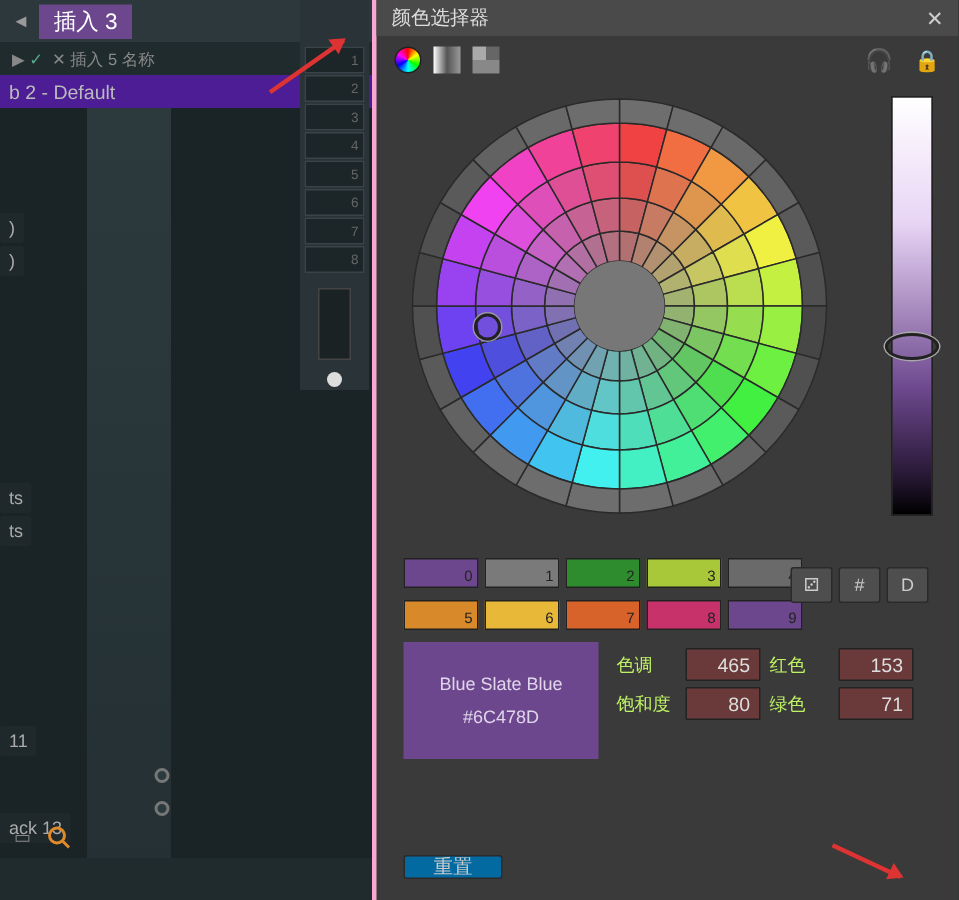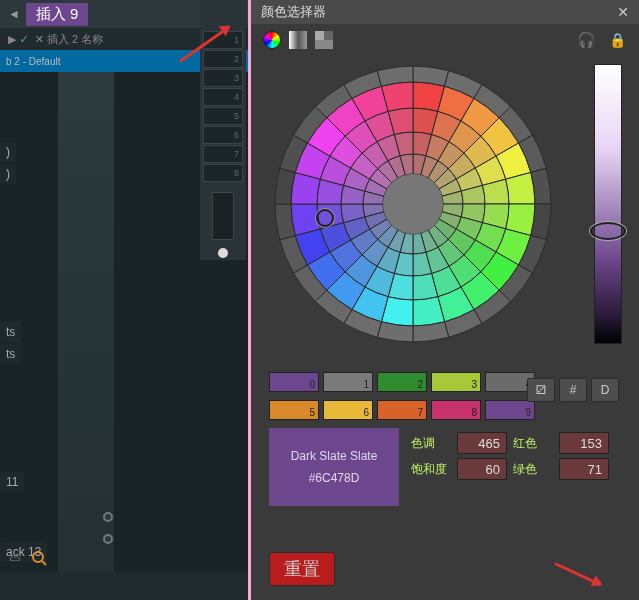--- a/index.html
+++ b/index.html
@@ -4,21 +4,21 @@
 <style>
 *{box-sizing:border-box;margin:0;padding:0;font-family:"Microsoft YaHei",Arial,sans-serif;user-select:none}
 body{width:639px;height:600px;background:#2a3a3d;overflow:hidden;position:relative;color:#ccc;font-size:12px}
 .left-panel{position:absolute;left:0;top:0;width:248px;height:600px;background:#202b2e}
 .tab-header{height:28px;background:#2d383c;display:flex;align-items:center;padding:0 8px}
 .tab-name{background:#6c478d;color:#fff;padding:2px 10px;font-size:15px;font-weight:400}
 .tab-arrow{color:#999;margin-right:6px}
 .sub-header{height:22px;display:flex;align-items:center;padding:0 8px;font-size:11px;color:#888}
 .sub-header .chk{color:#5a8;margin:0 3px}
 .sub-header .x{color:#888;margin:0 3px}
-.preset-row{height:22px;padding:0 6px;display:flex;align-items:center;font-size:10px;color:#bbb;background:#0369a1}
+.preset-row{height:22px;padding:0 6px;display:flex;align-items:center;font-size:13px;color:#bbb;background:#4c1d95}
 .track-area{position:relative;height:500px;background:#1a2426}
 .vbar{position:absolute;left:58px;top:0;width:56px;height:100%;background:#2c3a3e linear-gradient(to bottom,#2c3a3e,#243033)}
 .side-item{position:absolute;left:0;padding:3px 6px;font-size:12px;color:#aaa;background:#1f292c;border-radius:2px}
 .bottom-tools{position:absolute;bottom:6px;left:6px;display:flex;gap:6px}
 .tool-icon{width:18px;height:16px;display:flex;align-items:center;justify-content:center;color:#888}
 .search-icon{color:#e08a2a}
 .track-dot{position:absolute;width:10px;height:10px;border:2px solid #777;border-radius:50%;background:#2a3a3d}
 
 .mixer-strip{position:absolute;left:200px;top:0;width:46px;height:260px;background:#2a3438}
 .mixer-tab{position:absolute;left:200px;top:-2px;width:46px;height:28px;background:#6c478d;clip-path:polygon(0 0,100% 0,100% 70%,50% 100%,0 70%)}
@@ -53,45 +53,45 @@
 .mode-btns{position:absolute;right:20px;top:378px;display:flex;gap:4px}
 .mode-btn{width:28px;height:24px;background:#4e4e4e;border:1px solid #2a2a2a;color:#ccc;display:flex;align-items:center;justify-content:center;font-size:12px;border-radius:2px}
 
 .preview-box{position:absolute;left:18px;top:428px;width:130px;height:78px;background:#6c478d;display:flex;flex-direction:column;align-items:center;justify-content:center;color:#e0d5ea;font-size:12px;gap:8px}
 .values{position:absolute;left:160px;top:430px;width:220px}
 .val-row{display:flex;align-items:center;height:26px;gap:6px}
 .val-label{width:40px;text-align:left;color:#bef264;font-size:12px}
 .val-box{width:50px;height:22px;background:#6a3a3a;border:1px solid #222;color:#ddd;display:flex;align-items:center;justify-content:flex-end;padding-right:6px;font-size:13px;border-radius:1px}
 
 .action-row{position:absolute;bottom:14px;left:0;width:100%;display:flex;padding:0 18px}
-.btn{width:66px;height:34px;background:#b91c1c;border:1px solid #2a2a2a;color:#ccc;display:flex;align-items:center;justify-content:center;font-size:18px;border-radius:2px}
+.btn{width:66px;height:16px;background:#0369a1;border:1px solid #2a2a2a;color:#ccc;display:flex;align-items:center;justify-content:center;font-size:13px;border-radius:2px}
 .btn-accept{margin-left:auto}
 </style>
 </head>
 <body>
 
 <div class="left-panel">
   <div class="tab-header">
     <span class="tab-arrow">◄</span>
-    <span class="tab-name">插入 9</span>
+    <span class="tab-name">插入 3</span>
   </div>
   <div class="sub-header">
     <span>▶</span>
     <span class="chk">✓</span>
     <span class="x">✕</span>
-    <span>插入 2 名称</span>
+    <span>插入 5 名称</span>
   </div>
   <div class="preset-row">b 2 - Default</div>
   <div class="track-area">
     <div class="vbar"></div>
     <div class="side-item" style="top:70px">)</div>
     <div class="side-item" style="top:92px">)</div>
     <div class="side-item" style="top:250px">ts</div>
     <div class="side-item" style="top:272px">ts</div>
-    <div class="side-item" style="top:400px">11</div>
+    <div class="side-item" style="top:412px">11</div>
     <div class="side-item" style="top:470px">ack 13</div>
     <div class="track-dot" style="left:103px;top:440px"></div>
     <div class="track-dot" style="left:103px;top:462px"></div>
     <div class="bottom-tools">
       <span class="tool-icon">▭</span>
       <span class="tool-icon search-icon">
         <svg width="16" height="16" viewBox="0 0 16 16">
             <circle cx="7" cy="7" r="5" fill="none" stroke="#e08a2a" stroke-width="2"></circle>
             <line x1="11" y1="11" x2="15" y2="15" stroke="#e08a2a" stroke-width="2"></line>
           </svg>
@@ -290,34 +290,34 @@
       <div class="pal" style="background: rgb(108, 71, 141);">9</div>
     </div>
 
   <div class="mode-btns">
     <div class="mode-btn">⚂</div>
     <div class="mode-btn">#</div>
     <div class="mode-btn">D</div>
   </div>
 
   <div class="preview-box">
-    <span>Dark Slate Slate</span>
+    <span>Blue Slate Blue</span>
     <span>#6C478D</span>
   </div>
 
   <div class="values">
     <div class="val-row">
       <span class="val-label">色调</span>
       <span class="val-box">465</span>
       <span class="val-label">红色</span>
       <span class="val-box">153</span>
     </div>
     <div class="val-row">
       <span class="val-label">饱和度</span>
-      <span class="val-box">60</span>
+      <span class="val-box">80</span>
       <span class="val-label">绿色</span>
       <span class="val-box">71</span>
     </div>
   </div>
 
   <div class="action-row">
     <div class="btn">重置</div>
   </div>
 </div>
 

